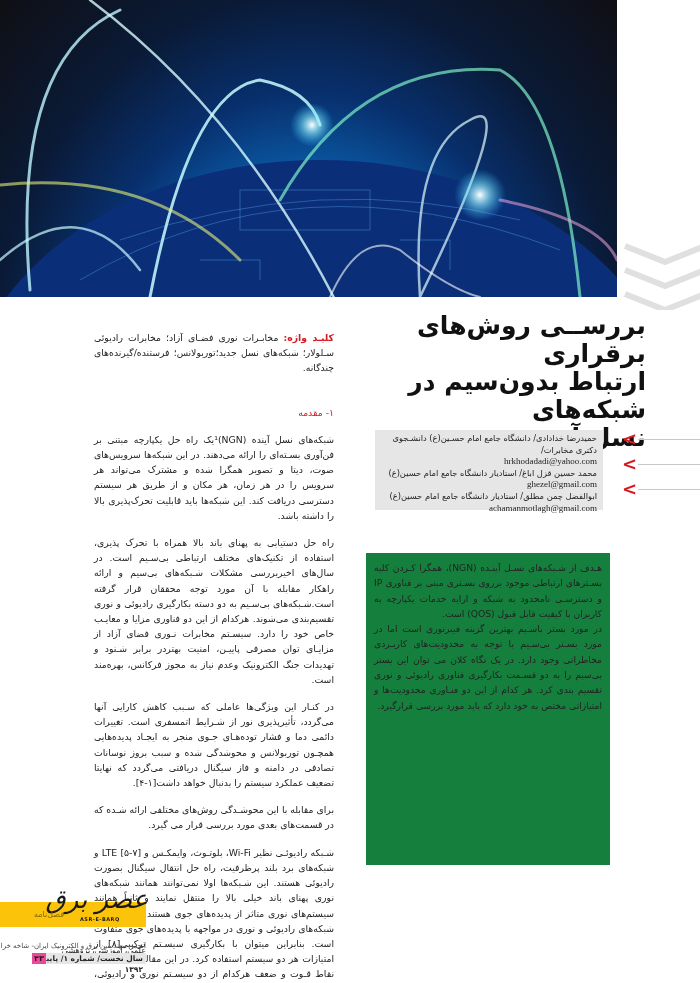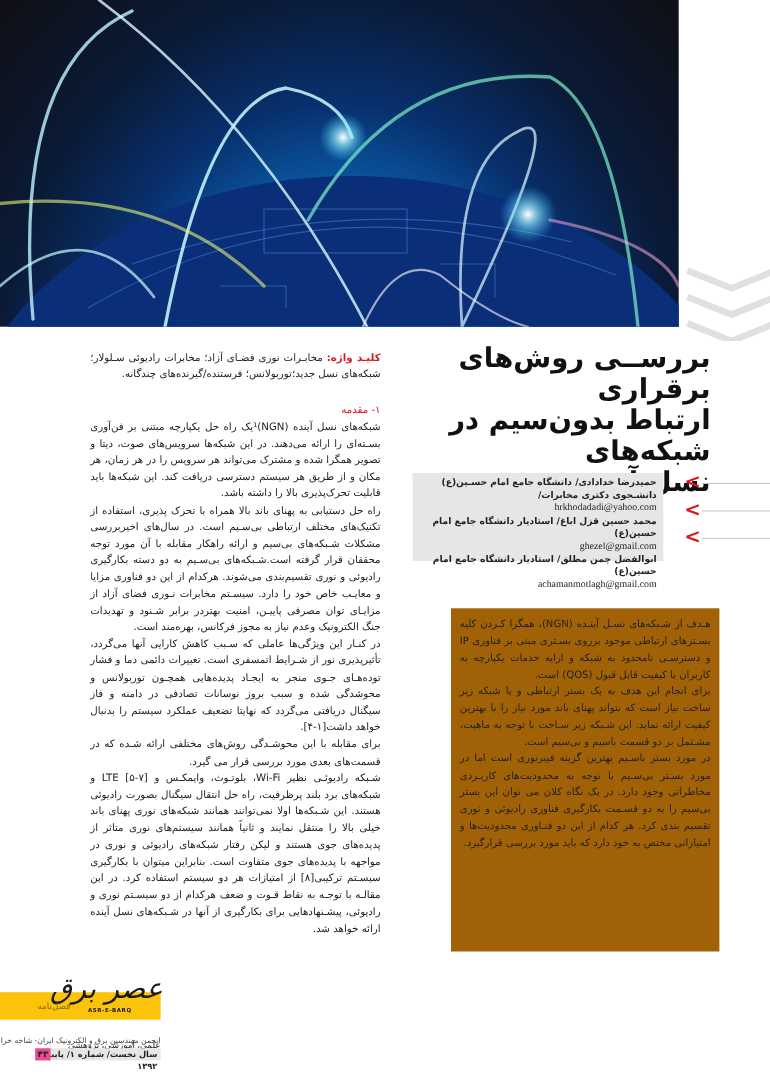--- a/index.html
+++ b/index.html
@@ -6,31 +6,31 @@
   body { width:700px; height:983px; background:#ffffff; position:relative; overflow:hidden;
          font-family:"DejaVu Sans", sans-serif; color:#231f20; }
   .hero { position:absolute; left:0; top:0; width:617px; height:297px; overflow:hidden;
           background: radial-gradient(ellipse at 50% 120%, #1aa9e8 0%, #0b6fc0 28%, #08306e 52%, #0a1a36 72%, #100f14 100%); }
   .hero svg { position:absolute; left:0; top:0; }
   .chevrons { position:absolute; left:617px; top:240px; width:83px; height:70px; }
   .title { position:absolute; right:54px; top:312px; width:300px; direction:rtl; 
            font-weight:bold; font-size:25px; line-height:28px; color:#111; font-family:"DejaVu Sans", sans-serif; }
   .authors { position:absolute; left:375px; top:430px; width:228px; height:80px; background:#e6e6e7;
              direction:rtl; text-align:right; font-size:8.3px; line-height:11.6px; padding:3px 6px; box-sizing:border-box; color:#222; }
-  .authors .name { font-weight:bold; }
+  .authors .name { font-weight:normal; }
   .authors .email { font-family:"Liberation Serif", serif; font-size:9px; text-align:right; direction:ltr; }
   .arrow-row { position:absolute; left:620px; width:80px; height:14px; }
   .arrow-row .chev { position:absolute; left:2px; top:0; color:#d71920; font-weight:bold; font-size:18px; line-height:14px; }
   .arrow-row .line { position:absolute; left:18px; top:7px; width:62px; height:1px; background:#c9c9c9; }
-  .abstract { position:absolute; left:366px; top:553px; width:244px; height:312px; background:#a16207;
-              direction:rtl; text-align:justify; font-size:9.2px; line-height:15.3px; padding:7px 8px; box-sizing:border-box; color:#222;margin-left:44px; }
+  .abstract { position:absolute; left:366px; top:553px; width:244px; height:312px; background:#15803d;
+              direction:rtl; text-align:justify; font-size:9.2px; line-height:15.3px; padding:7px 8px; box-sizing:border-box; color:#222; }
   .abstract p { margin:0; }
   .col-left { position:absolute; left:82px; top:318px; width:264px; direction:rtl; text-align:justify;
               font-size:9.3px; line-height:15.2px; color:#222; }
-  .col-left p { margin:0; }
+  .col-left p { margin:12px; }
   .kw-label { color:#d71920; font-weight:bold; }
   .section-head { color:#d71920; margin-top:9px !important; }
   .gap { height:8px; }
   .footer { position:absolute; left:0; top:890px; width:150px; height:70px; }
   .footer .yellow { position:absolute; left:0; top:12px; width:146px; height:25px; background:#fcc30b; }
   .footer .logo { position:absolute; right:2px; top:-6px; font-size:26px; font-weight:normal; font-style:italic; color:#1a1a1a; direction:rtl; }
   .footer .logo-en { position:absolute; left:80px; top:26px; font-size:5px; font-weight:bold; color:#1a1a1a; letter-spacing:0.5px; }
   .footer .quarterly { position:absolute; left:34px; top:20px; font-size:8px; color:#8a6a00; direction:rtl; }
   .footer .sub1 { position:absolute; right:4px; top:56px; font-size:8px; direction:rtl; color:#222;font-family:Liberation Serif, serif; }
   .footer .sub2 { position:absolute; right:4px; top:52px; font-size:7px; direction:rtl; color:#444; white-space:nowrap; }
@@ -114,21 +114,20 @@
   <span class="chev">&lt;</span>
     <span class="line"></span>
 </div>
 <div class="arrow-row" style="top:482px">
   <span class="chev">&lt;</span>
     <span class="line"></span>
 </div>
 
 <div class="abstract">
   <p>هـدف از شـبکه‌های نسـل آینـده (NGN)، همگرا کـردن کلیه بسـترهای ارتباطی موجود برروی بسـتری مبنی بر فناوری IP و دسترسـی نامحدود به شبکه و ارایه خدمات یکپارچه به کاربران با کیفیت قابل قبول (QOS) است.</p>
-  <p>برای انجام این هدف به یک بستر ارتباطی و یا شبکه زیر ساخت نیاز است که بتواند پهنای باند مورد نیاز را با بهترین کیفیت ارائه نماید. این شـبکه زیر سـاخت با توجه به ماهیت، مشـتمل بر دو قسمت باسیم و بی‌سیم است.</p>
   <p>در مورد بستر باسـیم بهترین گزینه فیبرنوری است اما در مورد بسـتر بی‌سـیم  با توجه به محدودیت‌های کاربـردی مخاطراتی وجود دارد. در یک نگاه کلان می توان این بستر بی‌سیم را به دو قسـمت بکارگیری فناوری رادیوئی و نوری تقسیم بندی کرد. هر کدام از این دو فنـاوری محدودیت‌ها و امتیازاتی مختص به خود دارد که باید مورد بررسی قرارگیرد.</p>
 </div>
 
 <div class="col-left">
   <p><span class="kw-label">کلیـد واژه:</span><span> مخابـرات نوری فضـای آزاد؛ مخابرات رادیوئی سـلولار؛ شبکه‌های نسل جدید؛توربولانس؛ فرستنده/گیرنده‌های چندگانه.</span></p>
   <div class="gap"></div>
   <p class="section-head">۱- مقدمه</p>
   <p>شبکه‌های نسل آینده (NGN)¹یک راه حل یکپارچه مبتنی بر فن‌آوری بسـته‌ای را ارائه می‌دهند. در این شبکه‌ها سرویس‌های صوت، دیتا و تصویر همگرا شده و مشترک می‌تواند هر سرویس را در هر زمان، هر مکان و از طریق هر سیستم دسترسی دریافت کند. این شبکه‌ها باید قابلیت تحرک‌پذیری بالا را داشته باشد.</p>
   <p>راه حل دستیابی به پهنای باند بالا همراه با تحرک پذیری، استفاده از تکنیک‌های مختلف ارتباطی بی‌سـیم است. در سال‌های اخیربررسی مشکلات شـبکه‌های بی‌سیم و ارائه راهکار مقابله با آن مورد توجه محققان قرار گرفته است.شـبکه‌های بی‌سـیم به دو دسته بکارگیری رادیوئی و نوری تقسیم‌بندی می‌شوند. هرکدام از این دو فناوری مزایا و معایـب خاص خود را دارد. سیسـتم مخابرات نـوری فضای آزاد از مزایـای توان مصرفی پاییـن، امنیت بهتردر برابر شـنود و تهدیدات جنگ الکترونیک وعدم نیاز به مجوز فرکانس، بهره‌مند است.</p>
   <p>در کنـار این ویژگی‌ها عاملی که سـبب کاهش کارایی آنها می‌گردد، تأثیرپذیری نور از شـرایط اتمسفری است. تغییرات دائمی دما و فشار توده‌هـای جـوی منجر به ایجـاد پدیده‌هایی همچـون توربولانس و محوشدگی شده و سبب بروز نوسانات تصادفی در دامنه و فاز سیگنال دریافتی می‌گردد که نهایتا تضعیف عملکرد سیستم را بدنبال خواهد داشت[۱-۴].</p>

